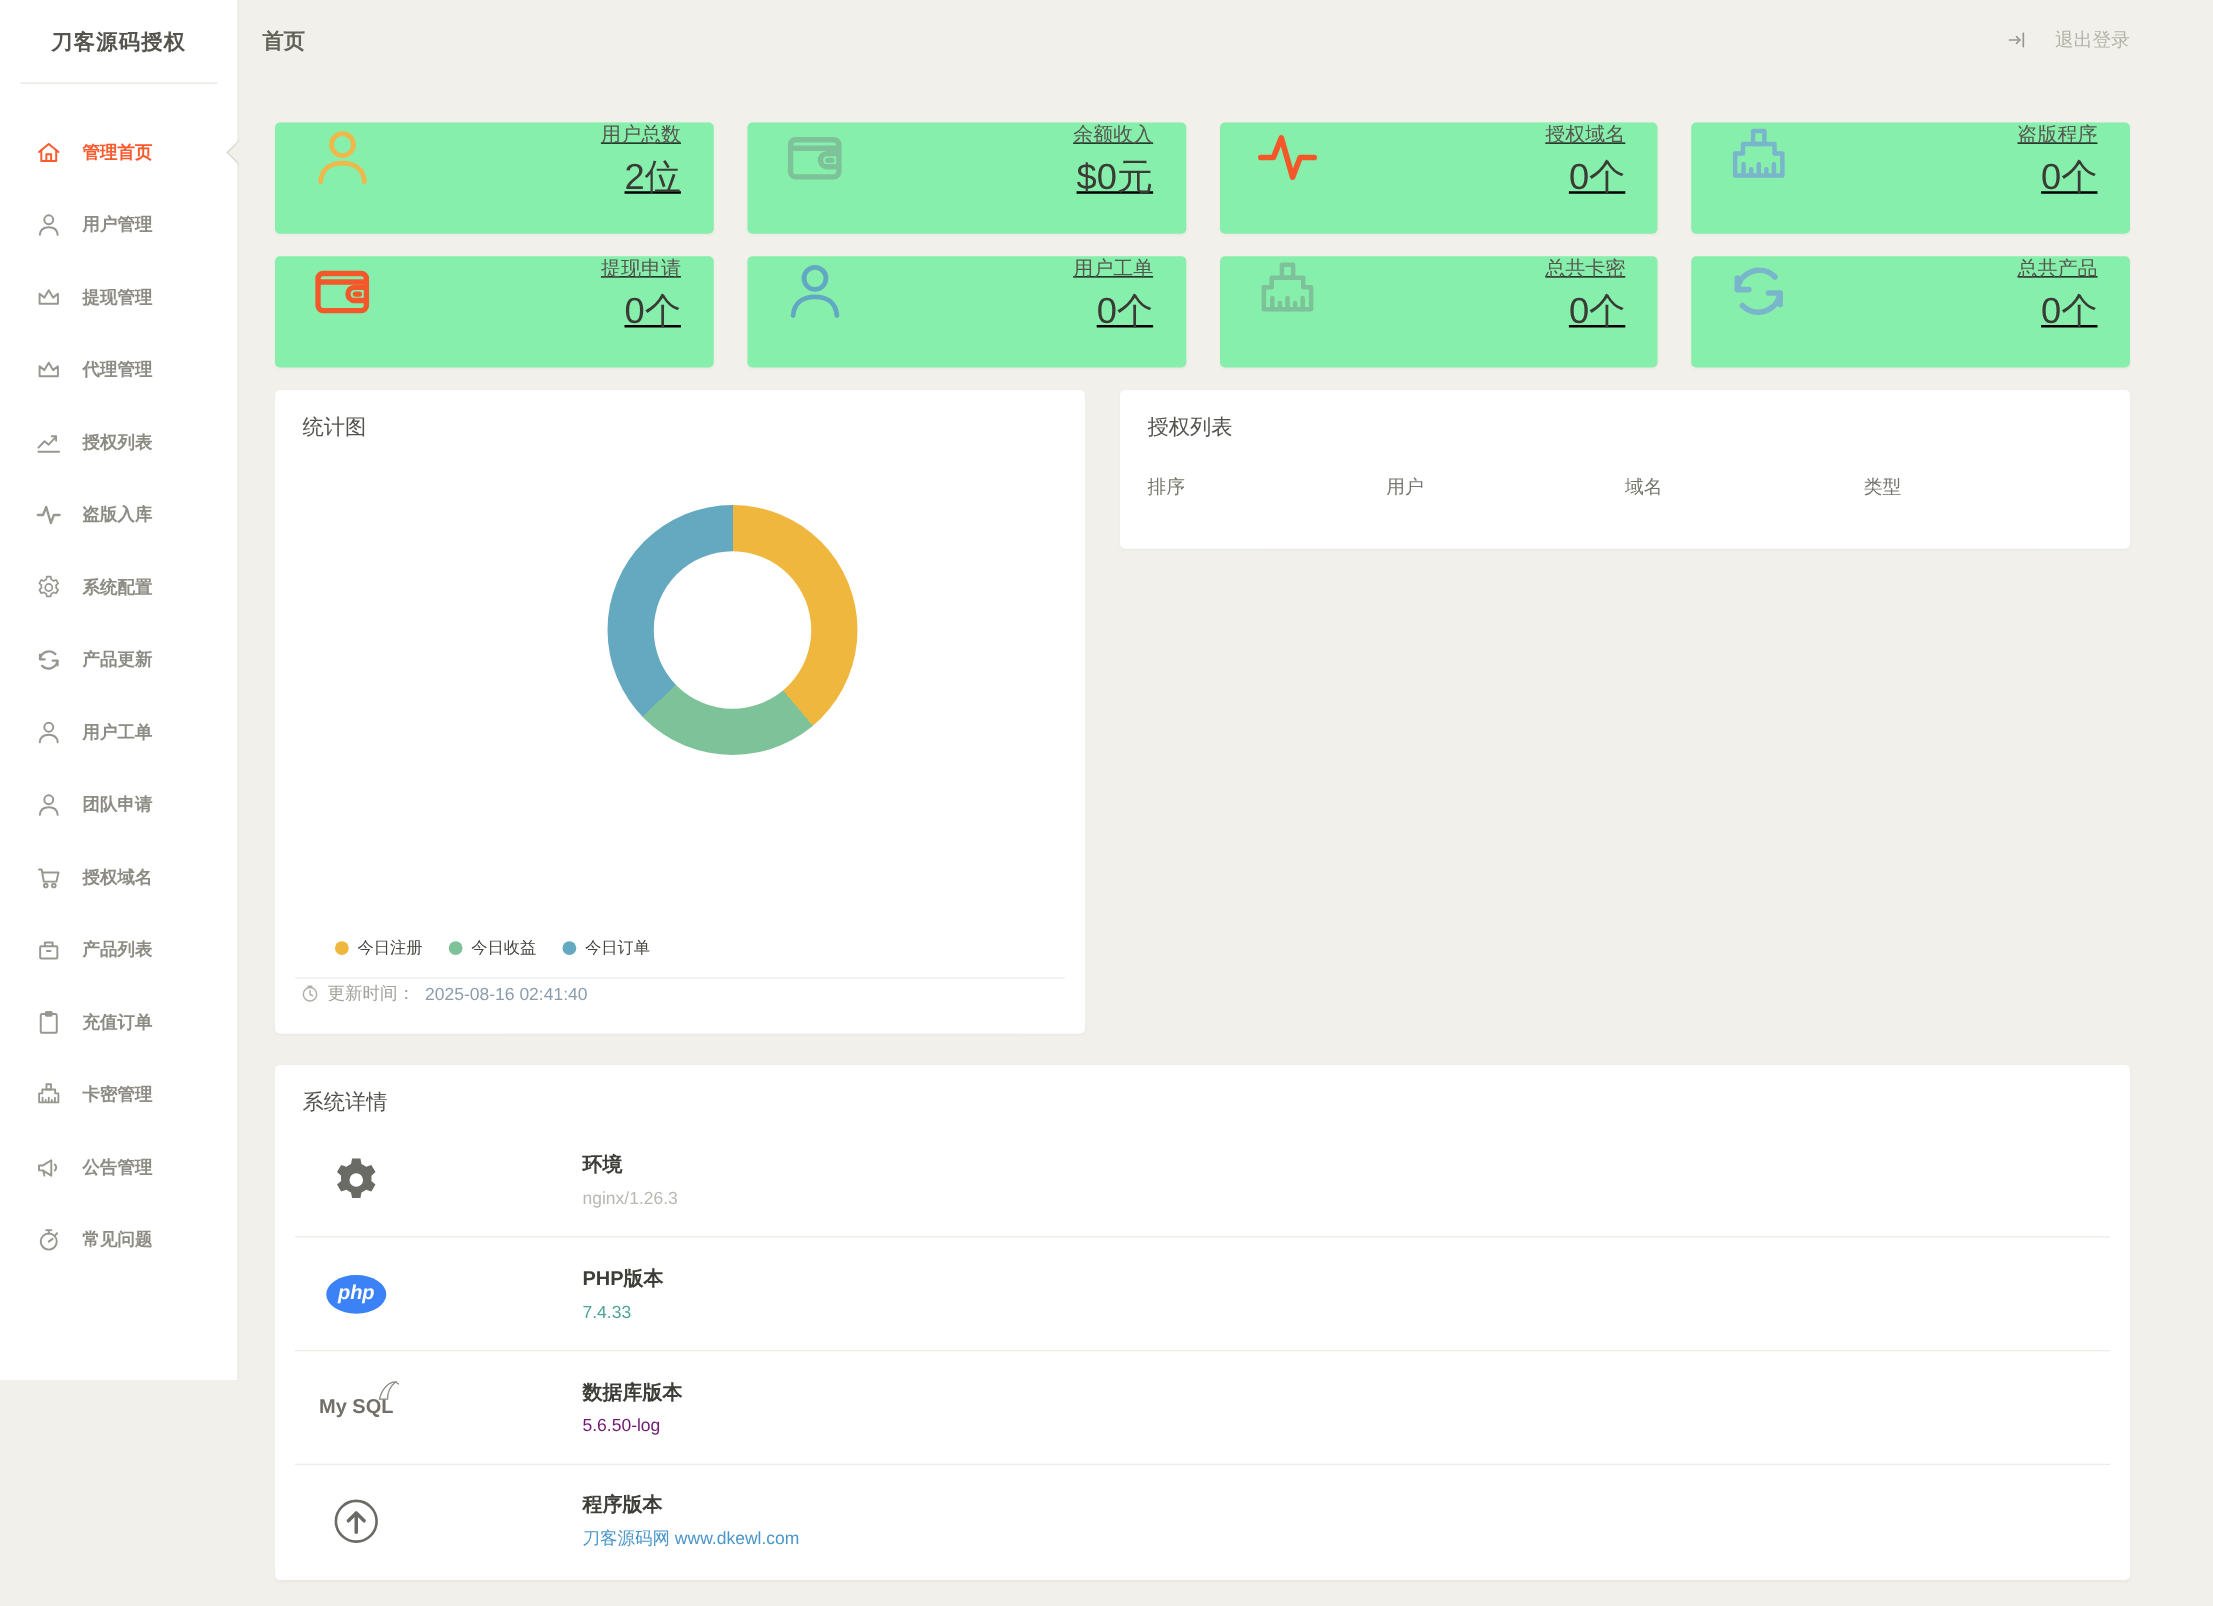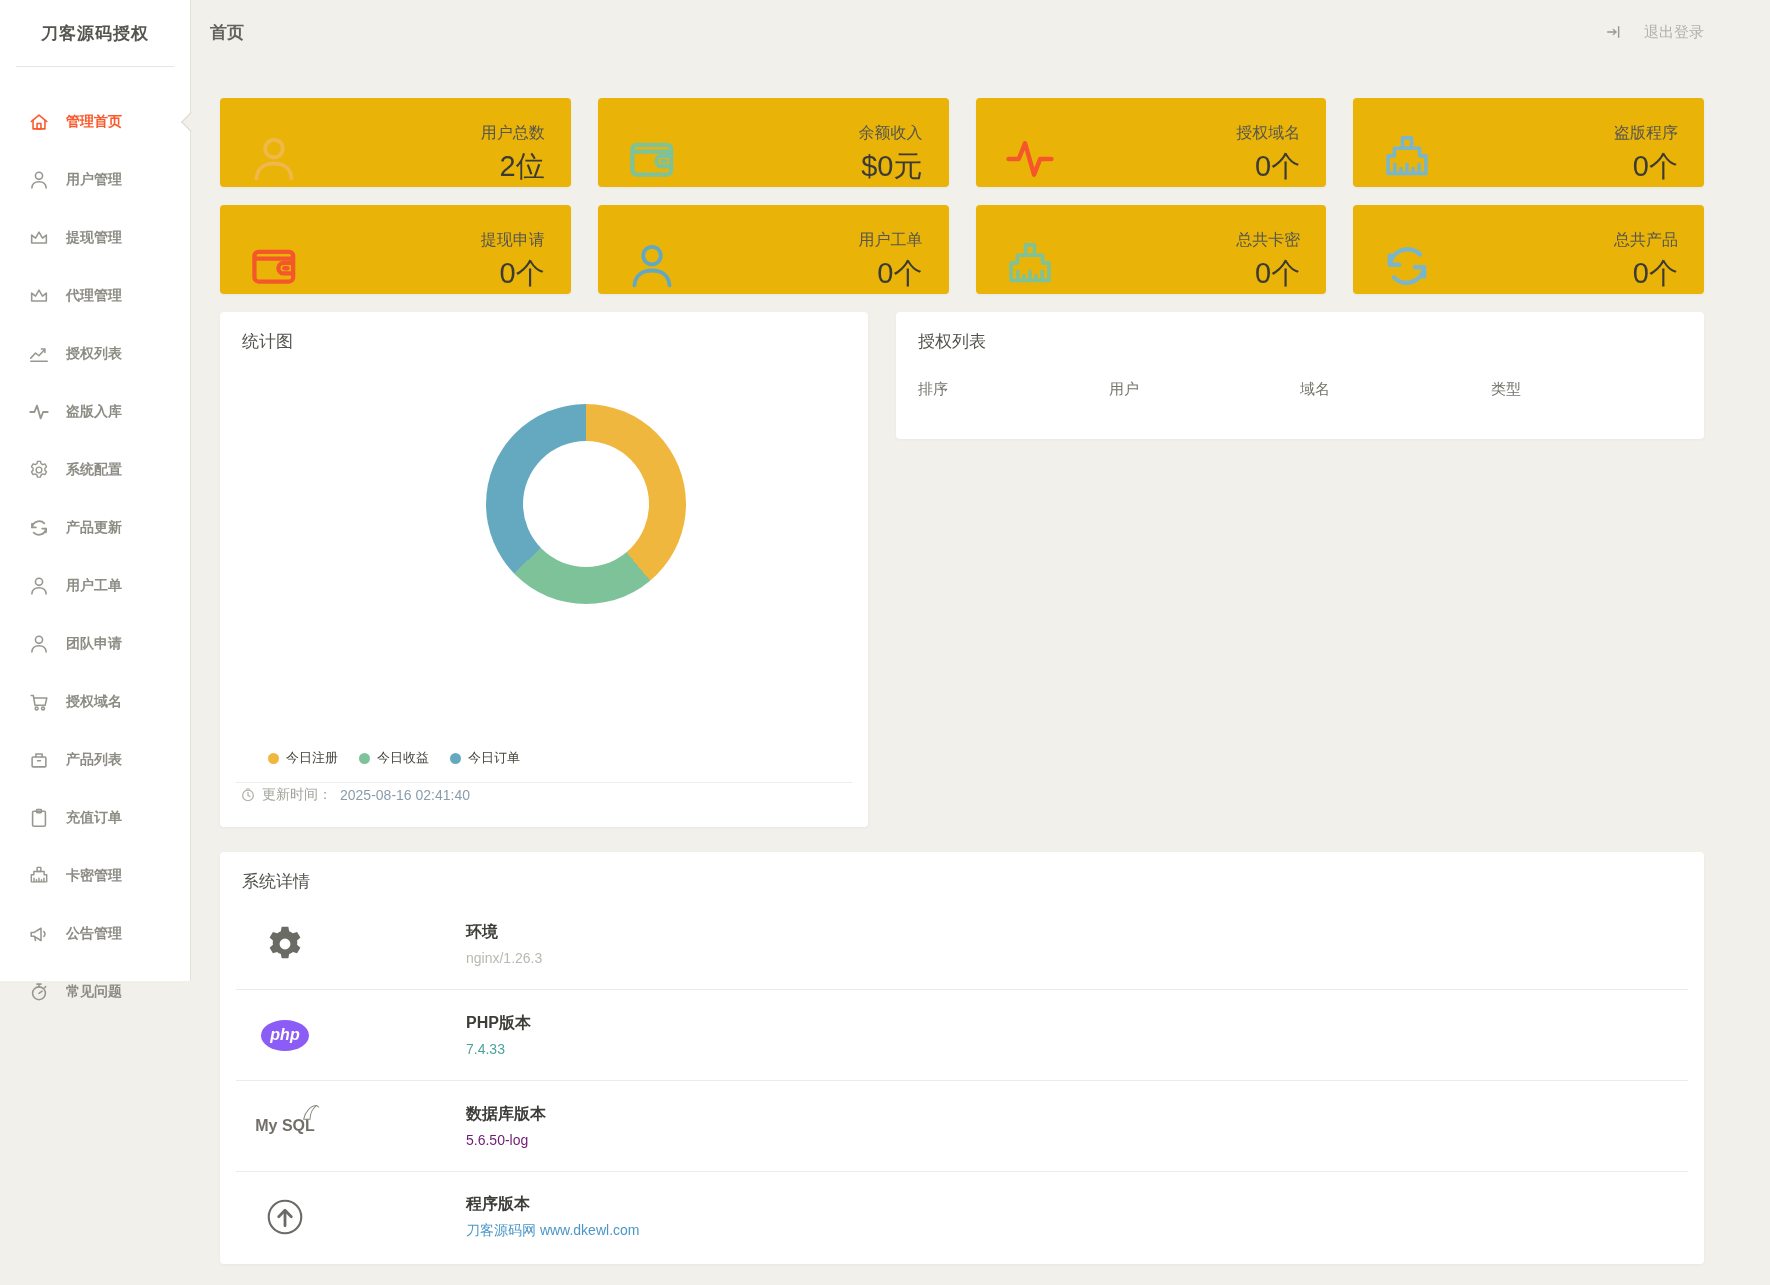--- a/index.html
+++ b/index.html
@@ -3,21 +3,21 @@
 <meta charset="utf-8">
 <style>
   html,body{margin:0;padding:0;}
   body{
     width:1770px;height:1285px;position:relative;overflow:hidden;
     background:#f1f0ea;
     font-family:"Liberation Sans","DejaVu Sans",sans-serif;
     -webkit-font-smoothing:antialiased;
   }
   
-  .sidebar{position:absolute;left:0;top:0;width:190px;height:981px;background:#ffffff;border-right:1px solid #e3e2dc;z-index:2;}
+  .sidebar{position:absolute;left:0;top:0;width:190px;height:1104px;background:#ffffff;border-right:1px solid #e3e2dc;z-index:2;}
   .logo{margin:0 16px;padding:22px 0 21px;text-align:center;font-size:17px;letter-spacing:1px;
         color:#55544e;font-weight:bold;border-bottom:1px solid #e6e5df;}
   .menu{padding-top:26px;}
   .menu-item{position:relative;height:58px;display:flex;align-items:center;padding-left:27px;
              color:#8d8c84;font-size:14px;font-weight:bold;cursor:pointer;}
   .menu-icon{width:24px;height:24px;margin-right:15px;display:flex;align-items:center;justify-content:center;color:#98978f;}
   .menu-icon svg{width:22px;height:22px;}
   .menu-item.active{color:#fb5a2c;}
   .menu-item.active .menu-icon{color:#fb5a2c;}
   .menu-item.active::after{
@@ -26,22 +26,22 @@
     transform:translateY(-50%) rotate(45deg);z-index:3;}
   
   .main{position:absolute;left:190px;top:0;width:1744px;height:1285px;}
   .topbar{height:64px;display:flex;align-items:center;justify-content:space-between;padding:0 230px 0 20px;}
   .topbar-title{font-size:17px;font-weight:bold;color:#63635c;}
   .logout{display:flex;align-items:center;gap:3px;color:#b2b2aa;font-size:15px;cursor:pointer;}
   .logout svg{width:18px;height:18px;}
   .content{padding:34px 230px 0 30px;}
   
   .stats{display:grid;grid-template-columns:repeat(4,1fr);column-gap:27px;row-gap:18px;}
-  .stat-card{background:#eab308;border-radius:4px;height:89px;display:flex;align-items:flex-end;
-             justify-content:space-between;padding:0 26px;box-shadow:0 1px 3px rgba(0,0,0,.04);}
+  .stat-card{background:#86efac;border-radius:4px;height:89px;display:flex;align-items:flex-start;
+             justify-content:space-between;padding:0 26px;box-shadow:0 1px 3px rgba(0,0,0,.04);text-decoration:underline;}
   .stat-icon{width:56px;height:56px;display:flex;align-items:center;justify-content:center;}
   .stat-icon svg{width:54px;height:54px;}
   .stat-text{text-align:right;}
   .stat-label{font-size:16px;color:#56564f;}
   .stat-value{font-size:29px;color:#3b3b36;margin-top:3px;font-weight:500;}
   
   .panel{background:#fff;border-radius:4px;box-shadow:0 1px 3px rgba(0,0,0,.04);}
   .panel-title{padding:18px 22px 0;font-size:17px;color:#53524c;}
   .mid-row{display:flex;gap:28px;margin-top:18px;align-items:flex-start;}
   .chart-panel{width:648px;height:515px;position:relative;flex:none;}
@@ -63,21 +63,21 @@
   .sys-panel{margin-top:25px;padding-bottom:2px;}
   .sys-rows{margin:6px 16px 0;}
   .sys-row{display:flex;align-items:center;height:90px;}
   .sys-row + .sys-row{border-top:1px solid #ecebe6;}
   .sys-icon{width:62px;margin-left:18px;display:flex;align-items:center;justify-content:center;color:#6b6b66;}
   .sys-icon svg{width:42px;height:42px;}
   .sys-text{margin-left:150px;}
   .sys-label{font-size:16px;color:#3e3e39;font-weight:600;}
   .sys-value{font-size:14px;margin-top:7px;}
   .php-badge{display:flex;align-items:center;justify-content:center;width:48px;height:31px;border-radius:50%;
-             background:#8b5cf6;color:#fff;font-style:italic;font-weight:bold;font-size:16px;}
+             background:#3b82f6;color:#fff;font-style:italic;font-weight:bold;font-size:16px;}
   .mysql-logo{position:relative;font-weight:bold;font-size:16px;color:#716f68;letter-spacing:0;}
   .mysql-logo svg{position:absolute;right:-6px;top:-16px;width:22px;height:22px;}
   a.sys-link{text-decoration:none;}
 </style>
 </head>
 <body>
 
 <div class="sidebar">
   <div class="logo">刀客源码授权</div>
   <div class="menu" id="menu">

